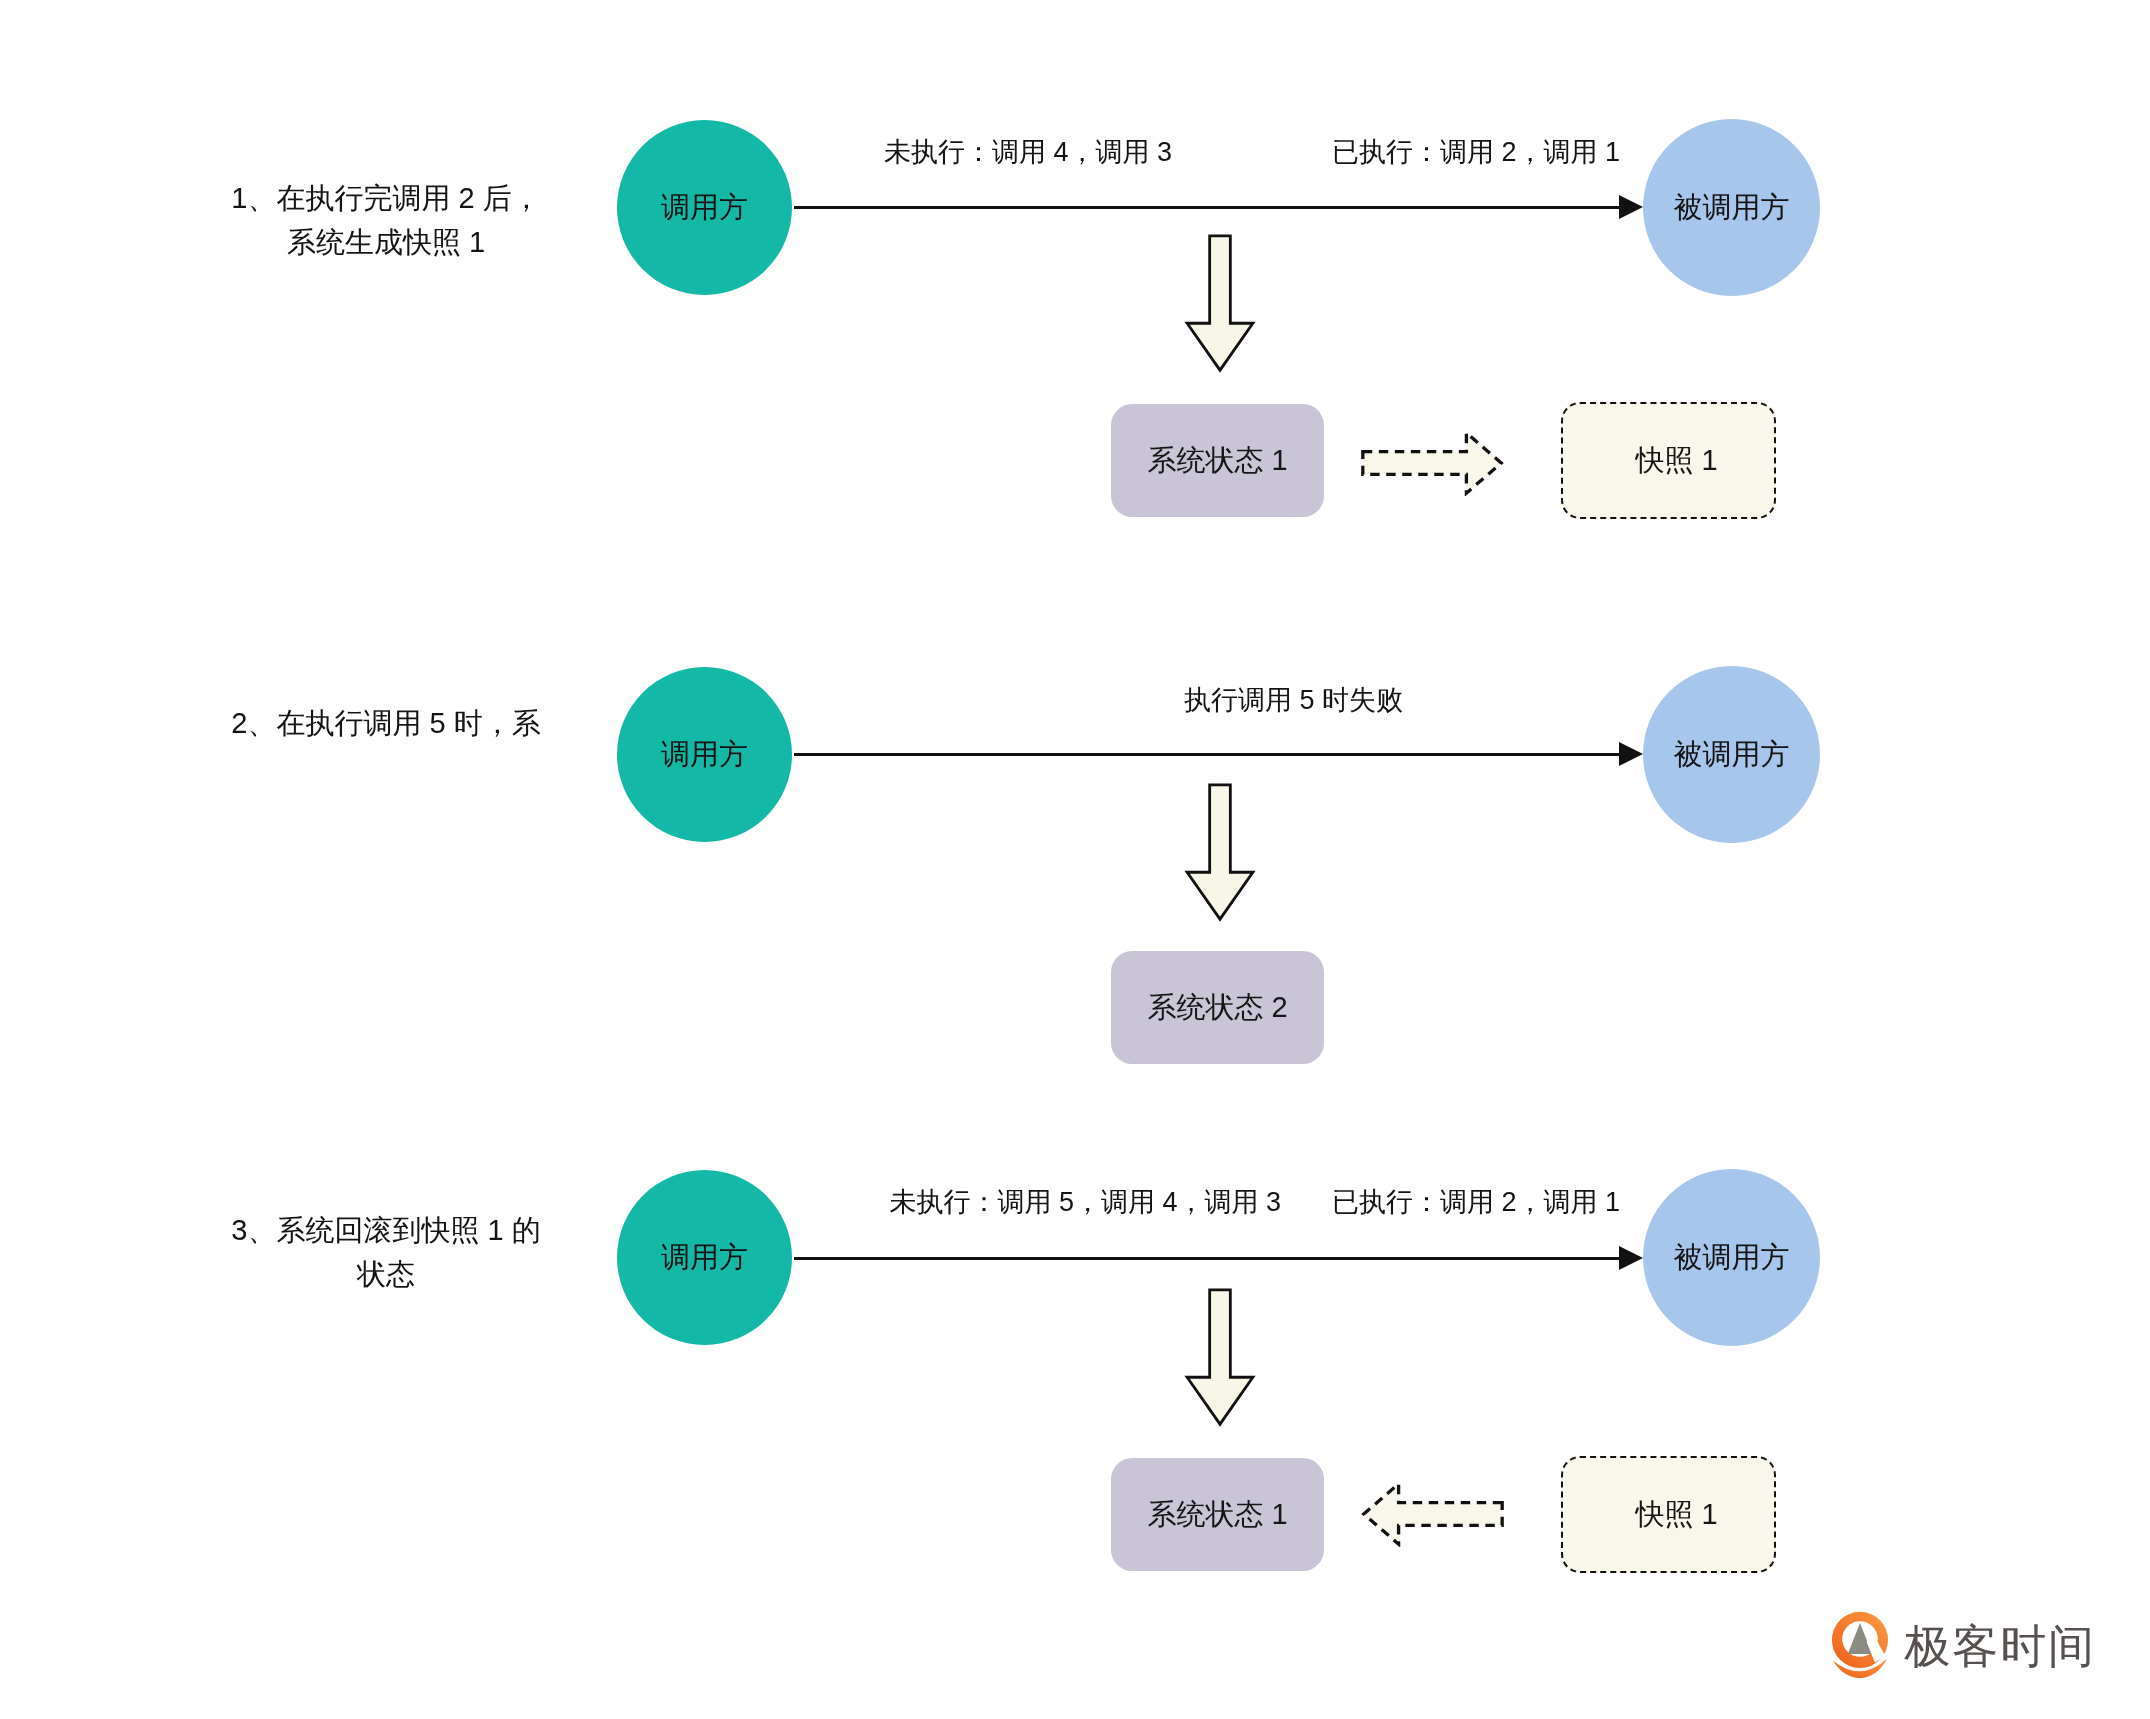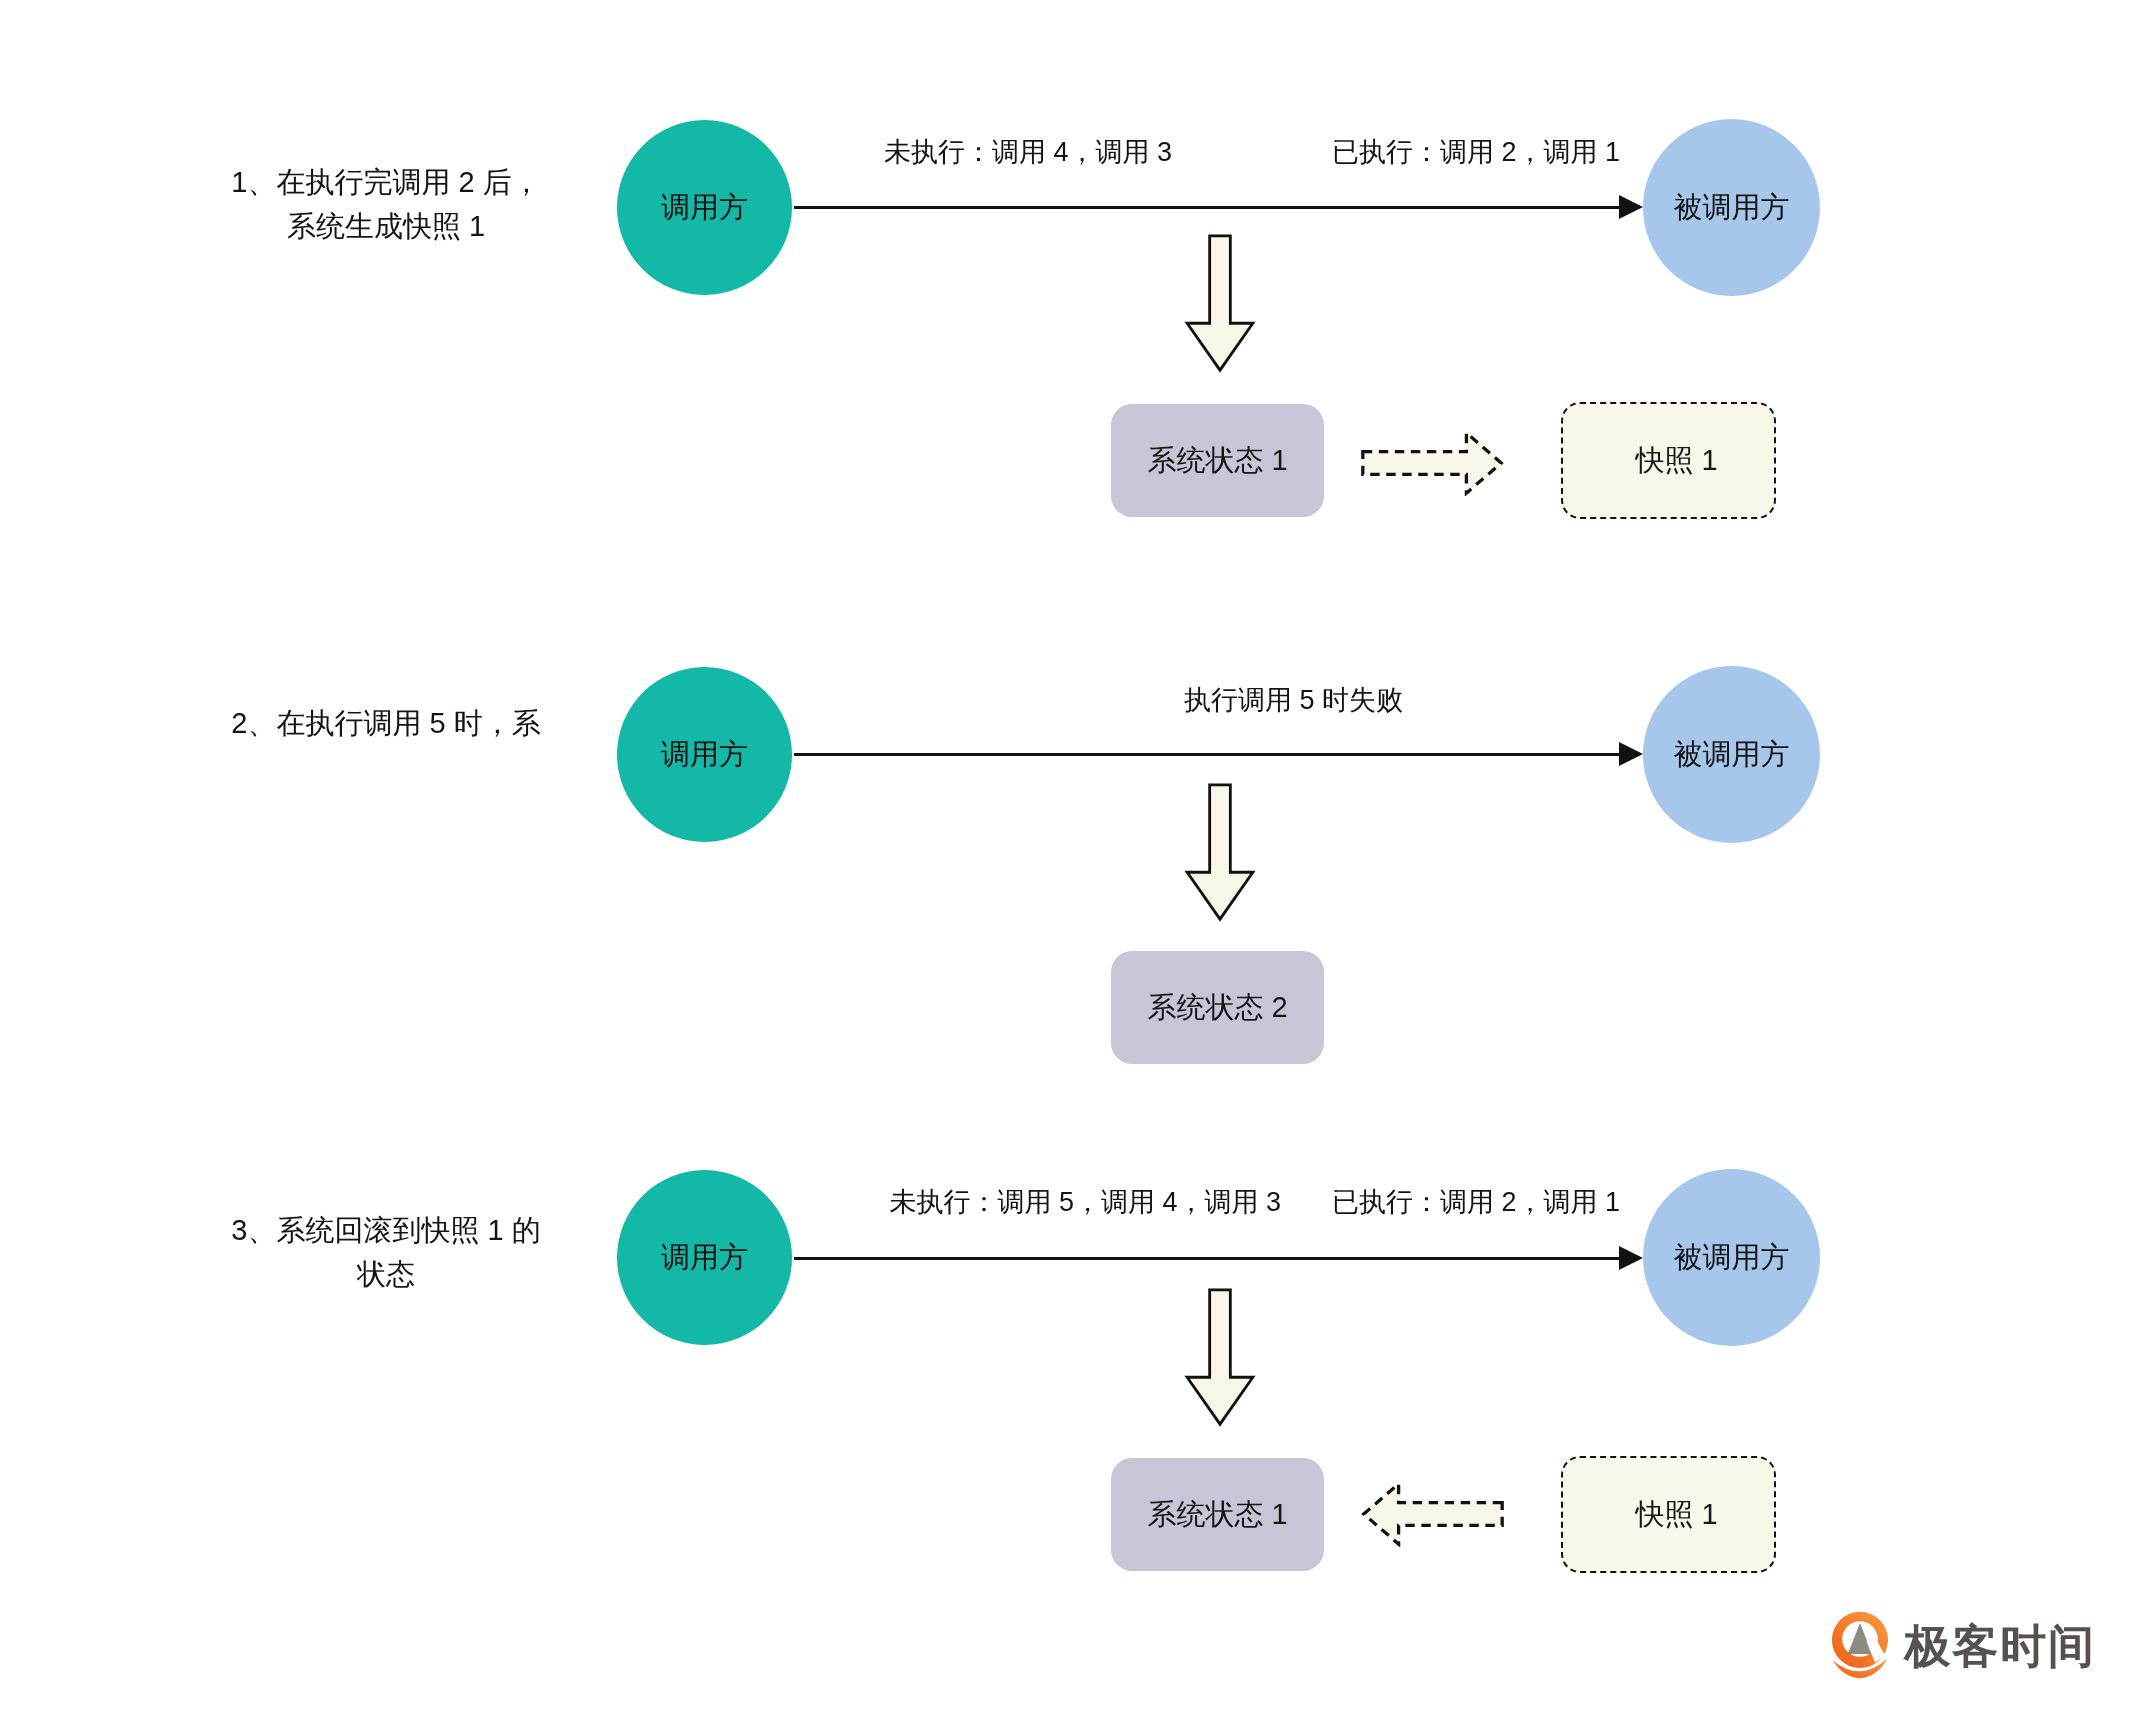--- a/index.html
+++ b/index.html
@@ -3,21 +3,21 @@
 <meta charset="utf-8">
 <style>
   html,body{margin:0;padding:0;background:#fff;}
   .canvas{
     position:relative;width:2151px;height:1719px;background:#ffffff;overflow:hidden;
     font-family:"Liberation Sans","DejaVu Sans",sans-serif;color:#161616;
   }
   
   .step-label{position:absolute;left:141px;width:490px;text-align:center;
     font-size:29px;line-height:44px;color:#141414;}
-  #row1 .step-label{top:160px}
+  #row1 .step-label{top:176px}
   #row2 .step-label{top:701px}
   #row3 .step-label{top:1208px}
   
   .circle{position:absolute;border-radius:50%;display:flex;align-items:center;
     justify-content:center;font-size:29px;color:#141414;}
   .caller{left:617px;width:175px;height:175px;background:#14b8a6;}
   .callee{left:1643px;width:177px;height:177px;background:#A6C7EB;}
   #row1 .caller{top:120px} #row1 .callee{top:119px}
   #row2 .caller{top:667px} #row2 .callee{top:666px}
   #row3 .caller{top:1170px} #row3 .callee{top:1169px}
@@ -44,21 +44,21 @@
   
   .dash-arrow{position:absolute;left:1360px;width:145px;height:66px;}
   #row1 .dash-arrow{top:430px} #row3 .dash-arrow{top:1481px}
   
   .snapshot-box{position:absolute;left:1561px;width:215px;height:117px;background:#F9F7E9;
     border:2.8px dashed #111;border-radius:19px;display:flex;align-items:center;
     justify-content:center;font-size:29px;box-sizing:border-box;padding-left:16px;}
   #row1 .snapshot-box{top:402px} #row3 .snapshot-box{top:1456px}
   
   .logo{position:absolute;left:1825px;top:1610px;display:flex;align-items:center;gap:9.4px;}
-  .logo-text{font-size:46px;letter-spacing:1.9px;color:#56504E;font-weight:700;}
+  .logo-text{font-size:46px;letter-spacing:1.9px;color:#56504E;font-weight:400;}
 </style>
 </head>
 <body>
 
 <div class="canvas">
 
   <div id="row1">
     <div class="step-label">
       <div>1、在执行完调用 2 后，</div>
       <div>系统生成快照 1</div>

